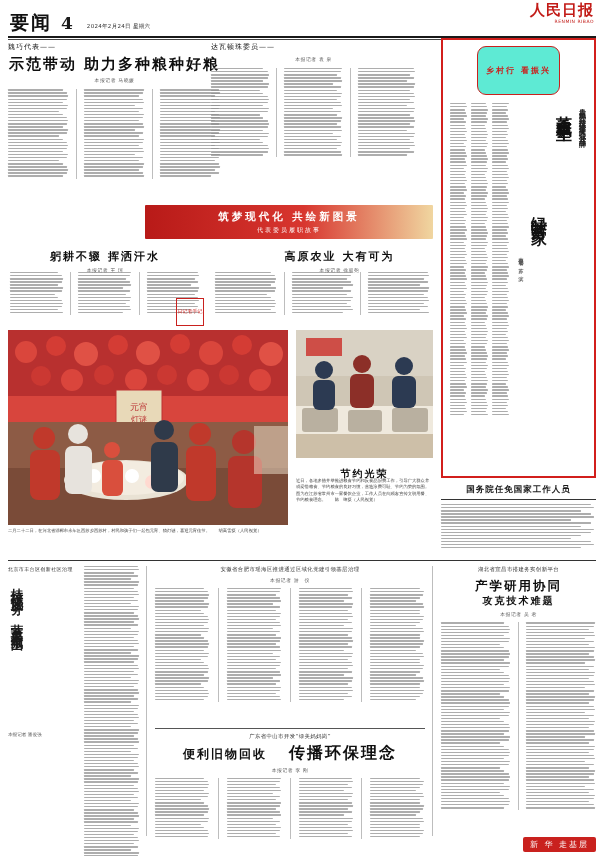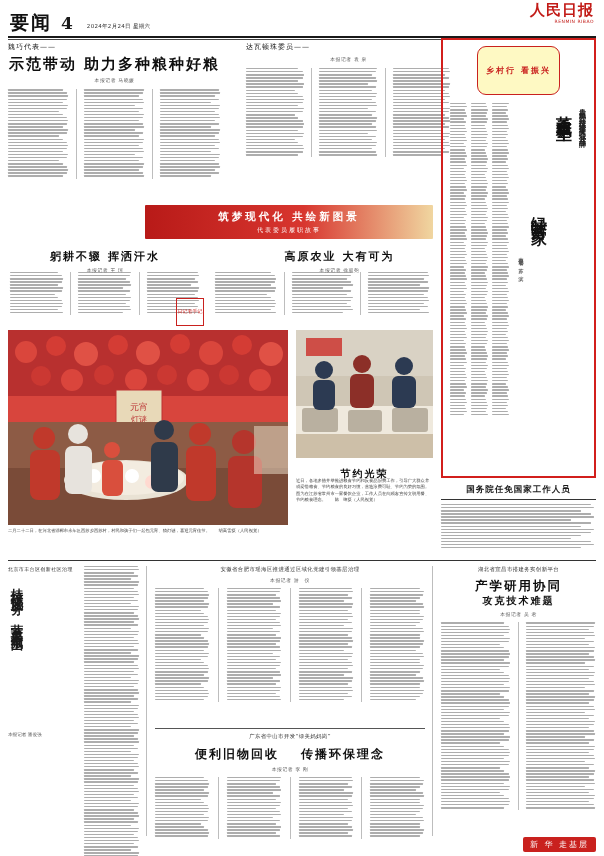--- a/index.html
+++ b/index.html
@@ -34,21 +34,21 @@
   .hl.sm{font-size:11px;}
   .byline{font-size:4.8px;color:#555;text-align:center;letter-spacing:.6px;margin-top:4px;}
 
   
   .banner{background:linear-gradient(90deg,#b81a18 0%,#d8362f 55%,#f0d6a0 100%);color:#fff;text-align:center;padding:5px 0 4px 0;border-radius:1px;}
   .banner .b1{font-family:"DejaVu Serif",serif;font-size:10.5px;font-weight:bold;letter-spacing:3px;}
   .banner .b2{font-size:6px;letter-spacing:2px;margin-top:2px;}
 
   
   .feature{position:absolute;border:2.2px solid #d21f1c;box-sizing:border-box;}
-  .fe-pill{display:inline-block;border:1px solid #c9211e;color:#c9211e;font-family:"DejaVu Serif",serif;font-size:8px;font-weight:bold;letter-spacing:2px;padding:18px 8px;border-radius:9px;background:#fef9c3;}
+  .fe-pill{display:inline-block;border:1px solid #c9211e;color:#c9211e;font-family:"DejaVu Serif",serif;font-size:8px;font-weight:bold;letter-spacing:2px;padding:18px 8px;border-radius:9px;background:#5eead4;}
   .vtitle{writing-mode:vertical-rl;text-orientation:upright;font-family:"DejaVu Serif",serif;font-weight:bold;letter-spacing:3px;}
 
   
   .photo{position:relative;overflow:hidden;background:#ddd;}
   .cap{font-size:4.3px;color:#444;line-height:1.5;}
 
   
   .footlogo{position:absolute;right:8px;bottom:4px;background:#c9211e;color:#fff;font-family:"DejaVu Serif",serif;font-size:8px;letter-spacing:2px;padding:2px 7px;border-radius:2px;}
 
   .seal{width:26px;height:26px;border:1.4px solid #c9211e;color:#c9211e;font-size:5px;display:flex;align-items:center;justify-content:center;text-align:center;line-height:1.1;}
@@ -166,21 +166,21 @@
           <div class="ln s2"></div>
         <div class="ln s1"></div>
           <div class="ln s3"></div>
           <div class="ln s2"></div>
           <div class="ln s1"></div>
           <div class="ln s4"></div>
       </div>
     </div>
   </div>
 
-  <div style="position:absolute;left:246px;top:42px;width:205px;">
+  <div style="position:absolute;left:211px;top:42px;width:205px;">
     <div class="kicker">达瓦顿珠委员——</div>
     <div class="byline">本报记者  袁  泉</div>
     <div style="display:flex;gap:7px;margin-top:6px;">
       <div class="tx dense" style="flex:1">
         <div class="ln s2"></div>
           <div class="ln s1"></div>
           <div class="ln s3"></div>
           <div class="ln s1"></div>
           <div class="ln s2"></div>
           <div class="ln s3"></div>
@@ -1113,21 +1113,21 @@
       </div>
     </div>
   </div>
 
   <div style="position:absolute;left:155px;top:728px;width:270px;">
     <div style="height:1px;background:#555;margin-bottom:4px;"></div>
     <div style="text-align:center;font-size:5.4px;color:#333;letter-spacing:.4px;">广东省中山市开发“绿美妈妈岗”</div>
     <div style="text-align:center;margin-top:3px;">
       <span class="hl mid" style="font-size:12px;">便利旧物回收</span>
       <span style="display:inline-block;width:12px;"></span>
-      <span class="hl mid" style="font-size:12px;">传播环保理念</span>
+      <span class="hl mid" style="font-size:16px;">传播环保理念</span>
     </div>
     <div class="byline">本报记者  李  刚</div>
     <div style="display:flex;gap:8px;margin-top:5px;">
       <div class="tx dense" style="flex:1">
         <div class="ln s2"></div>
           <div class="ln s1"></div>
           <div class="ln s3"></div>
           <div class="ln s1"></div>
           <div class="ln s2"></div>
           <div class="ln s3"></div>

